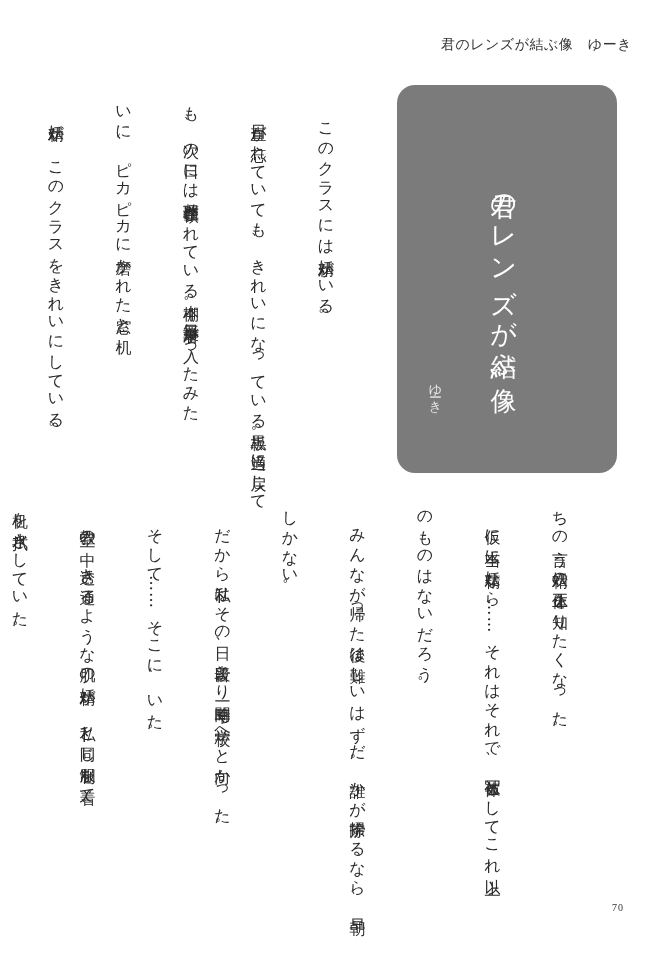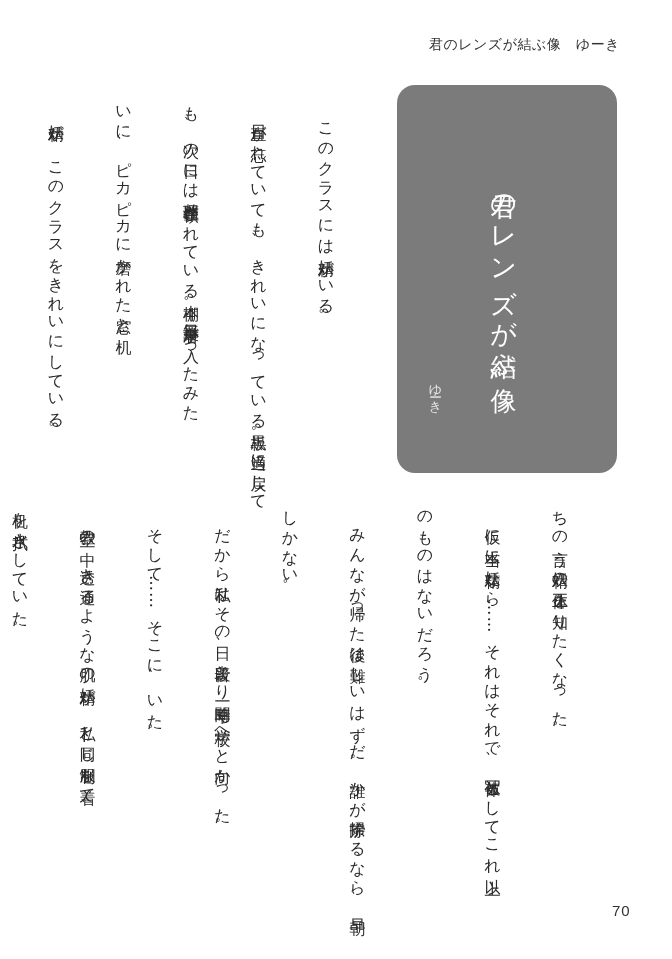--- a/index.html
+++ b/index.html
@@ -1,21 +1,21 @@
 <!DOCTYPE html>
 <html><head>
 <meta charset="utf-8">
 <style>
   html, body { margin: 0; padding: 0; }
   body {
     width: 672px; height: 959px; background: #ffffff; position: relative; overflow: hidden;
     font-family: "DejaVu Serif", "Liberation Serif", serif; color: #2a2a2a;
   }
   .running-head {
-    position: absolute; top: 36px; right: 52px;
+    position: absolute; top: 36px; right: 40px;
     font-size: 14px; letter-spacing: 0.5px; color: #333; white-space: pre;
   }
   .title-box {
     position: absolute; left: 397px; top: 85px; width: 220px; height: 388px;
     background: #7b7b7b; border-radius: 18px;
   }
   .title-text {
     position: absolute; left: 92px; top: 90px;
     writing-mode: vertical-rl; font-size: 26px; color: #ffffff;
     letter-spacing: 2px; line-height: 30px;
@@ -29,22 +29,22 @@
   }
   .text-block {
     position: absolute; writing-mode: vertical-rl;
     font-size: 16px; line-height: 22.5px; letter-spacing: 1.05px;
     color: #2a2a2a; white-space: pre;
   }
   .block-upper { right: 290px; top: 95px; height: 380px; }
   .block-lower { right: 56px; top: 500px; height: 400px; }
   .col { display: block; }
   .page-number {
-    position: absolute; left: 612px; top: 902px; font-size: 15px; color: #333;
-    font-family: Liberation Sans, sans-serif; letter-spacing: 1px;
+    position: absolute; left: 612px; top: 902px; font-size: 10px; color: #333;
+    font-family: Liberation Serif, serif; letter-spacing: 1px;
   }
 </style>
 </head>
 <body>
 
 <div class="running-head">君のレンズが結ぶ像　ゆーき</div>
 
 <div class="title-box">
   <div class="title-text">君のレンズが結ぶ像</div>
   <div class="author-text">ゆーき</div>

